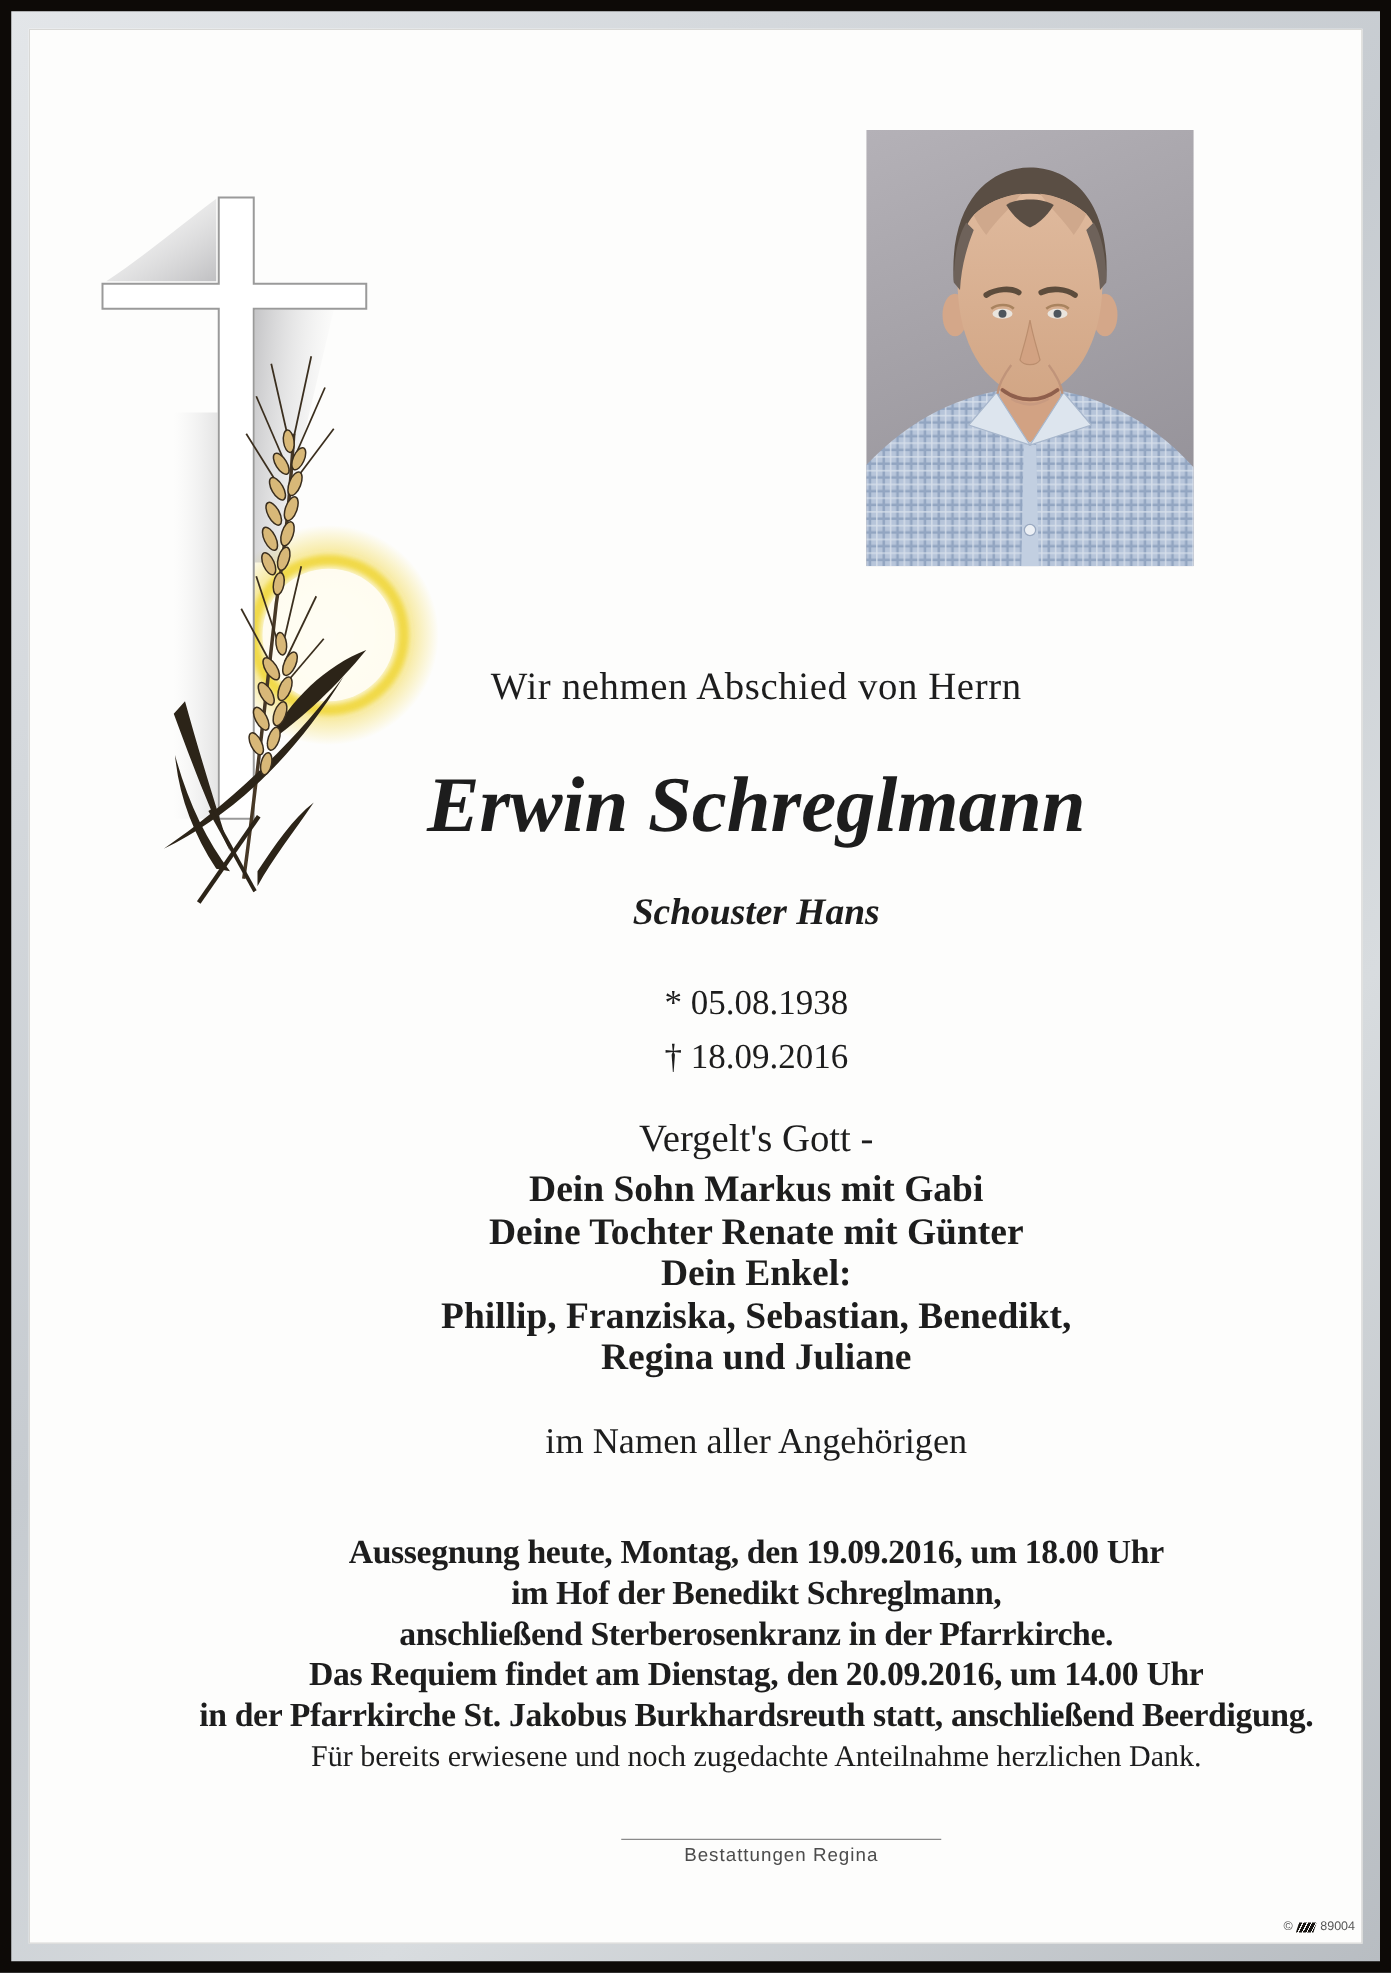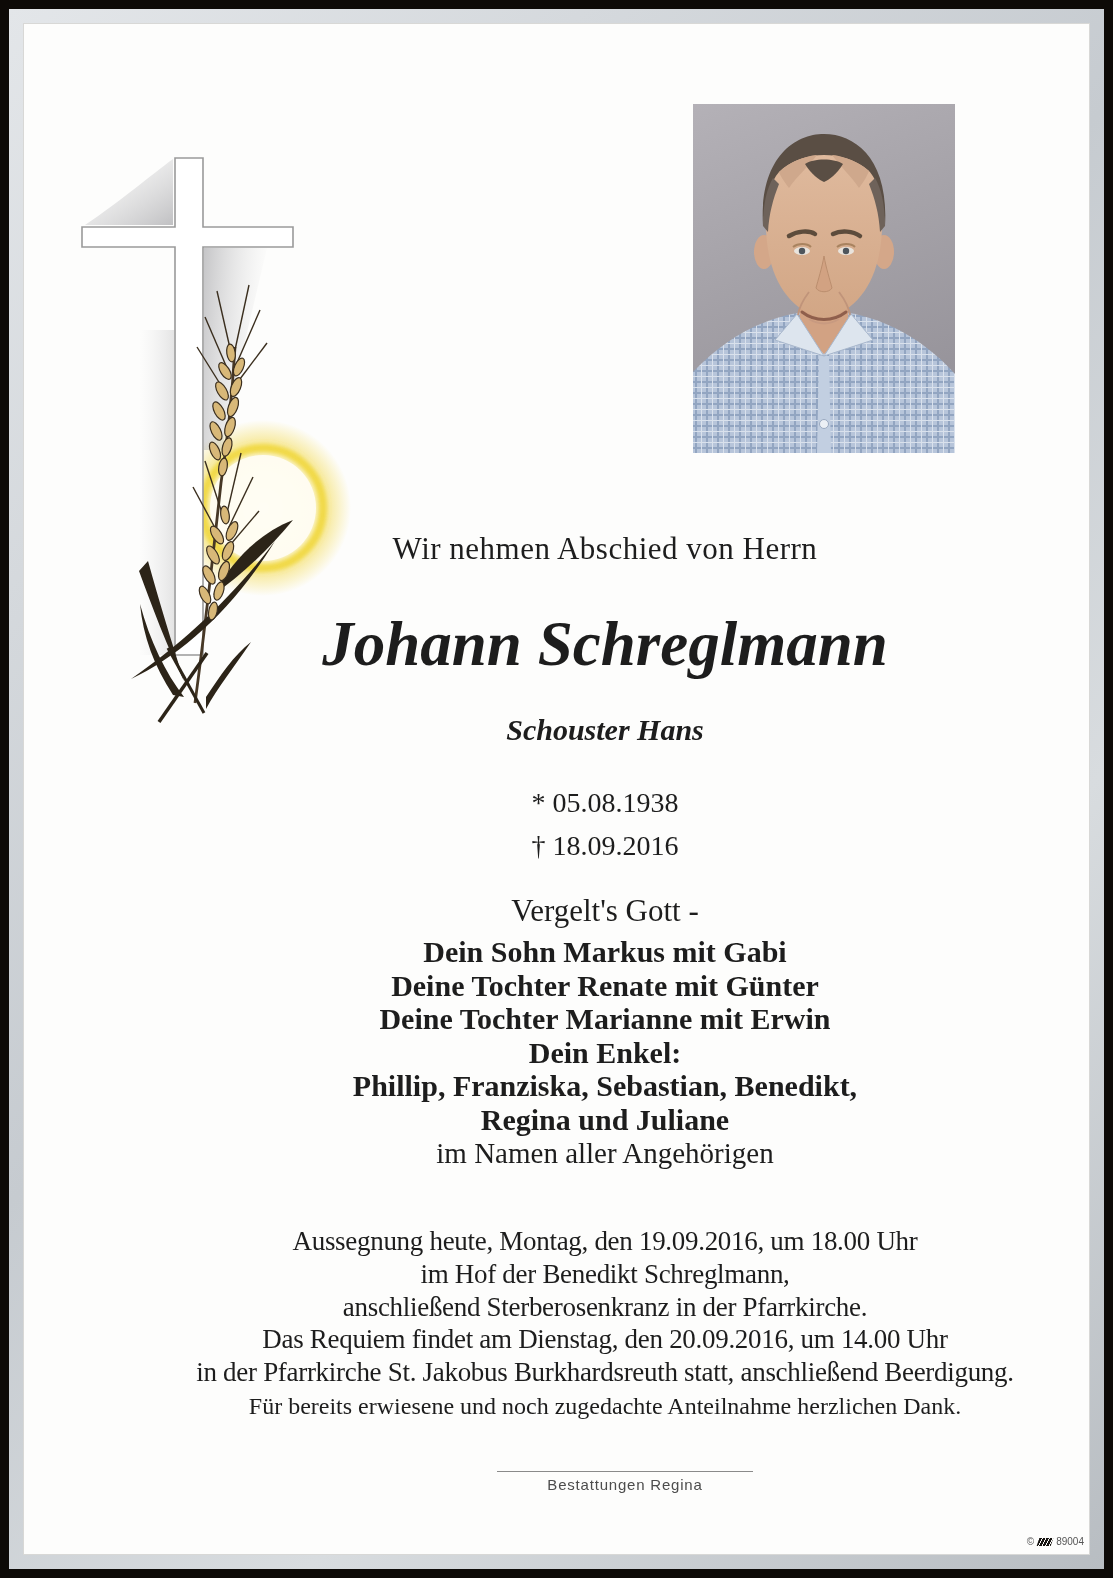--- a/index.html
+++ b/index.html
@@ -8,21 +8,21 @@
   .frame-silver{width:100%;height:100%;background:linear-gradient(135deg,#e3e6e9 0%,#c6cbd0 45%,#d8dcdf 70%,#b8bdc2 100%);padding:14px;box-sizing:border-box;}
   .card{position:relative;width:100%;height:100%;background:#fdfdfc;box-shadow:inset 0 0 0 1px #d8d8d6;overflow:hidden;}
   .abs{position:absolute;left:0;right:0;text-align:center;padding-left:97px;color:#1d1d1d;}
   .intro-line{top:508px;font-size:31px;letter-spacing:.5px;font-family:Liberation Serif, serif;}
   .name-line{top:585px;font-size:63px;font-weight:bold;font-style:italic;letter-spacing:0;}
   .subname-line{top:690px;font-size:30px;font-weight:bold;font-style:italic;}
   .dates-block{top:758px;font-size:28px;line-height:43px;}
   .vergelt-line{top:870px;font-size:31px;}
   .family-block{top:912px;font-size:30px;font-weight:bold;line-height:33.5px;}
   .imnamen-line{top:1114px;font-size:29px;}
-  .schedule-block{top:1202px;font-size:27px;line-height:32.8px;letter-spacing:-.3px;}
+  .schedule-block{top:1202px;font-size:27px;line-height:32.8px;letter-spacing:-.3px;font-weight:bold;}
   .thanks-line{top:1370px;font-size:24px;}
   .footer-block{top:1448px;transform:translateX(20px);}
   .footer-rule{width:256px;height:0;border-top:1px solid #8a8a8a;margin:0 auto 4px auto;}
   .footer-name{font-family:"Liberation Sans",sans-serif;font-size:15px;color:#4c4c4c;letter-spacing:.8px;}
   .print-code{position:absolute;right:6px;top:1513px;left:auto;display:flex;align-items:center;gap:4px;font-family:"Liberation Sans",sans-serif;font-size:10px;color:#555;padding:0;}
   .logo-mark{display:inline-block;width:14px;height:8px;transform:skewX(-18deg);background:repeating-linear-gradient(100deg,#15120f 0 2.5px,#f4f4f2 2.5px 3.5px);}
   .artwork{position:absolute;left:32px;top:72px;width:300px;height:630px;}
   .portrait{position:absolute;left:670px;top:81px;width:262px;height:349px;}
 </style>
 </head>
@@ -183,34 +183,33 @@
         <path d="M131,152 C133,164 137,176 139,184 C136,189 126,189 123,184 C125,176 129,164 131,152" fill="#d2a282" stroke="#bb8e6e" stroke-width="1"></path>
 
         <path d="M116,188 C110,196 106,204 105,211" stroke="#c0947a" stroke-width="1.8" fill="none"></path>
         <path d="M146,188 C152,196 156,204 157,211" stroke="#c0947a" stroke-width="1.8" fill="none"></path>
 
         <path d="M109,208 C122,218 140,218 153,208" stroke="#8f5f4c" stroke-width="3" fill="none" stroke-linecap="round"></path>
         <path d="M116,215 C126,221 136,221 146,215" stroke="#c89a80" stroke-width="2" fill="none"></path>
       </svg>
 
       <div class="abs intro-line">Wir nehmen Abschied von Herrn</div>
-      <div class="abs name-line">Johann Schreglmann</div>
+      <div class="abs name-line">Erwin Schreglmann</div>
       <div class="abs subname-line">Schouster Hans</div>
 
       <div class="abs dates-block">
         <div>* 05.08.1938</div>
         <div>† 18.09.2016</div>
       </div>
 
       <div class="abs vergelt-line">Vergelt's Gott -</div>
 
       <div class="abs family-block">
         <div>Dein Sohn Markus mit Gabi</div>
         <div>Deine Tochter Renate mit Günter</div>
-        <div>Deine Tochter Marianne mit Erwin</div>
         <div>Dein Enkel:</div>
         <div>Phillip, Franziska, Sebastian, Benedikt,</div>
         <div>Regina und Juliane</div>
       </div>
 
       <div class="abs imnamen-line">im Namen aller Angehörigen</div>
 
       <div class="abs schedule-block">
         <div>Aussegnung heute, Montag, den 19.09.2016, um 18.00 Uhr</div>
         <div>im Hof der Benedikt Schreglmann,</div>

